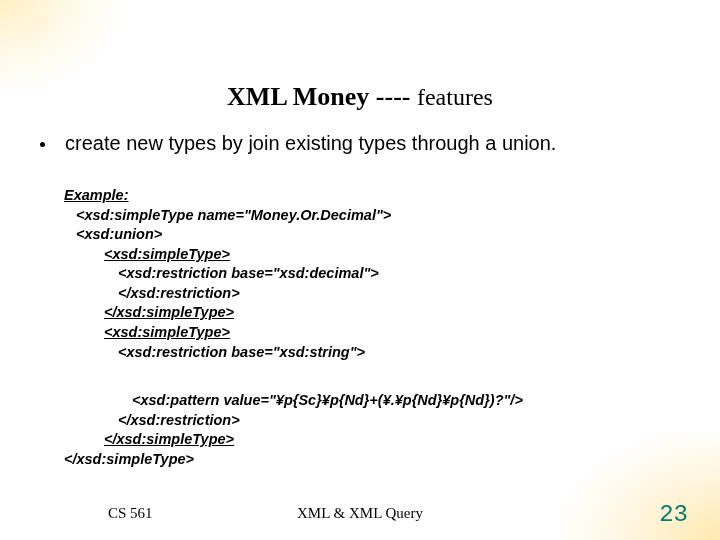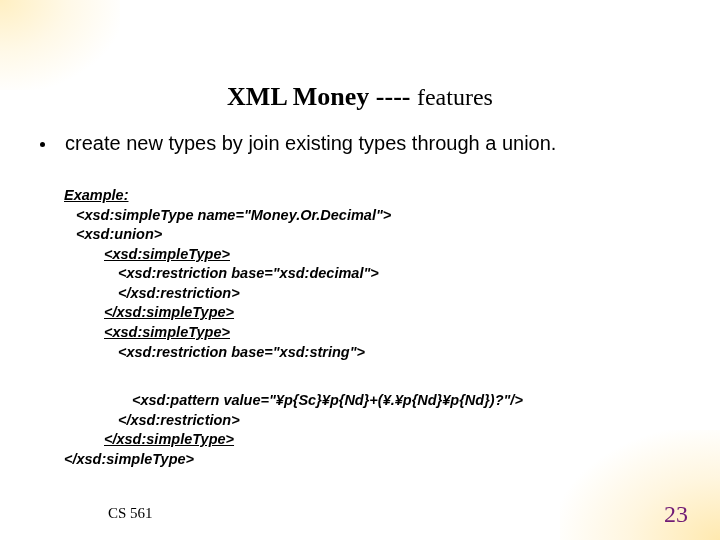--- a/index.html
+++ b/index.html
@@ -105,23 +105,23 @@
     width: 100%;
     text-align: center;
     font-family: "Times New Roman", serif;
     font-size: 15px;
     color: #000;
   }
   .footer-right {
     position: absolute;
     bottom: 12px;
     right: 32px;
-    font-family: Liberation Serif, serif;
+    font-family: Liberation Mono, monospace;
     font-size: 24px;
-    color: #701a75;
+    color: #0f766e;
   }
 </style>
 </head>
 <body>
 
 <div class="slide">
   <div class="corner-top-left"></div>
   <div class="corner-bottom-right"></div>
 
   <div class="title">
@@ -147,14 +147,15 @@
         <div class="code-line i3">&lt;xsd:simpleType&gt;</div>
         <div class="code-line i4">&lt;xsd:restriction base="xsd:string"&gt;</div>
         <div class="code-line i5">&lt;xsd:pattern value="¥p{Sc}¥p{Nd}+(¥.¥p{Nd}¥p{Nd})?"/&gt;</div>
         <div class="code-line i4">&lt;/xsd:restriction&gt;</div>
         <div class="code-line i3">&lt;/xsd:simpleType&gt;</div>
         <div class="code-line ">&lt;/xsd:simpleType&gt;</div>
       </div>
   </div>
 
   <div class="footer-left">CS 561</div>
+  <div class="footer-center">XML &amp; XML Query</div>
   <div class="footer-right">23</div>
 </div>
 
 </body></html>

